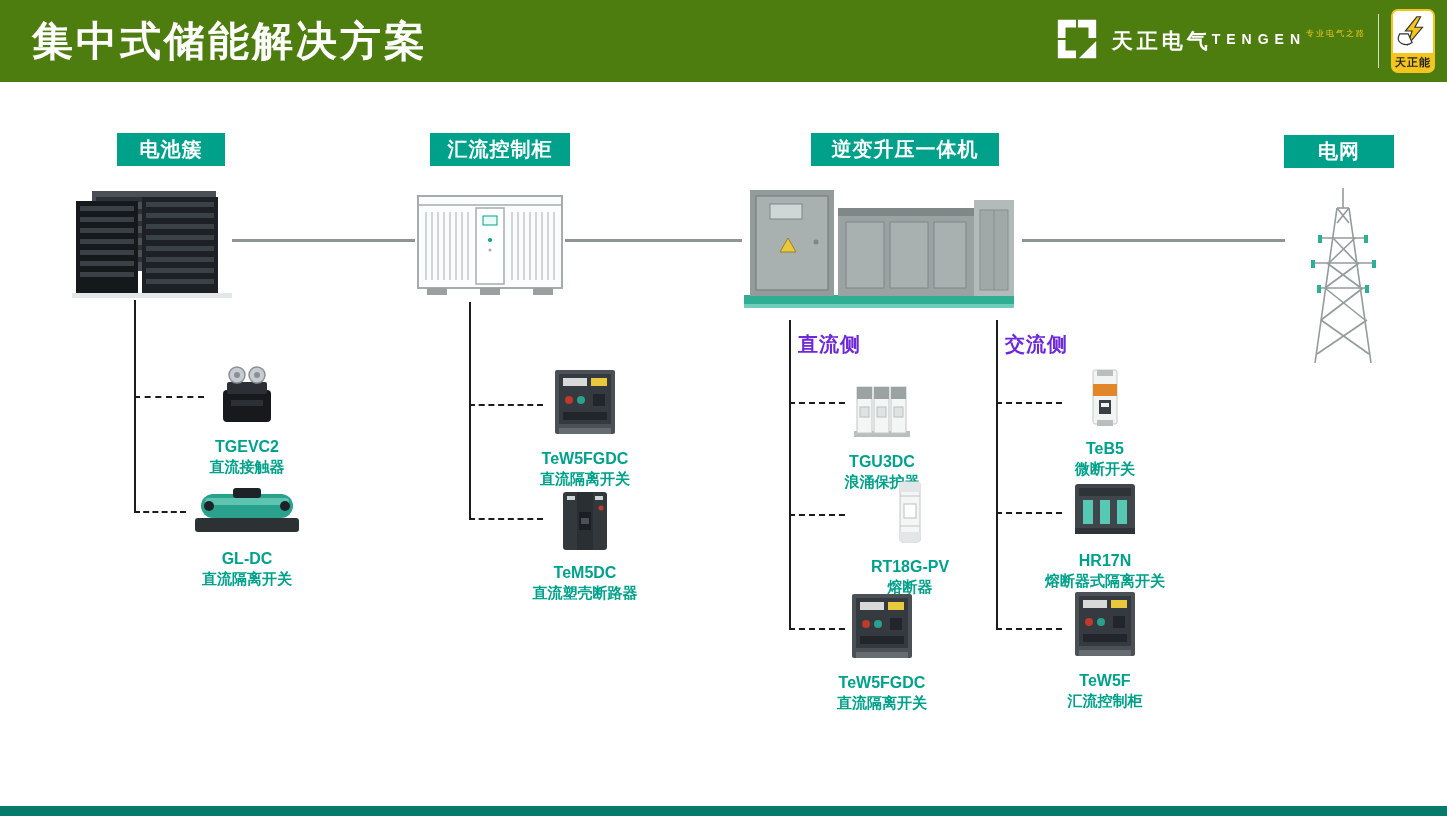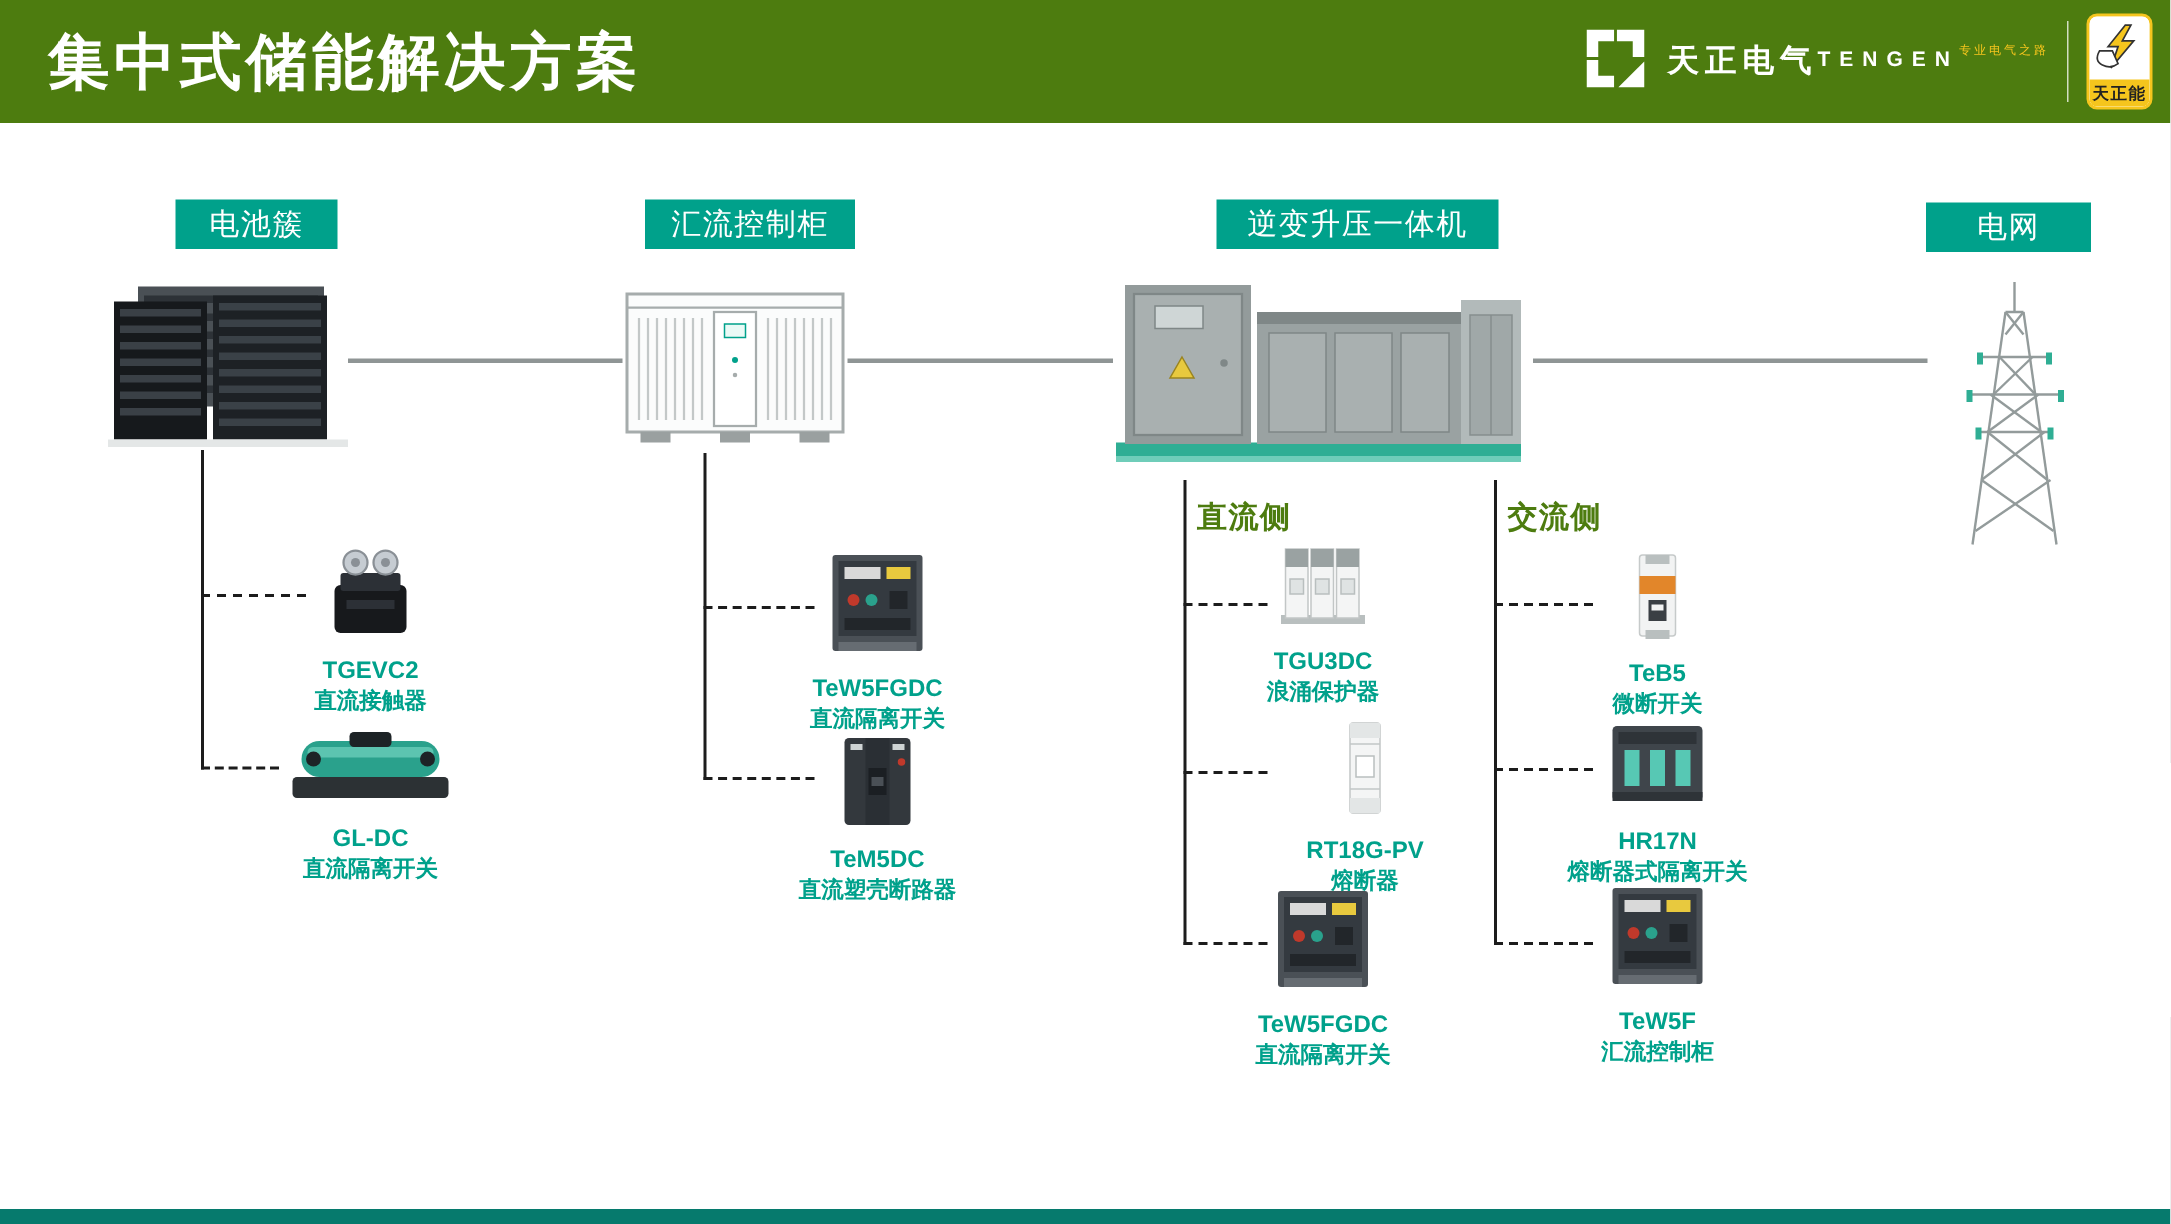--- a/index.html
+++ b/index.html
@@ -17,27 +17,27 @@
   .brand-slogan { color:#f5c51d; font-size:8px; letter-spacing:2px; margin-top:0; }
   .logo-divider { width:1px; height:54px; background:rgba(255,255,255,.75); }
   .badge { width:44px; height:64px; border:2px solid #f5c51d; border-radius:7px; background:#fff; overflow:hidden; display:flex; flex-direction:column; }
   .badge-icon { flex:1; display:flex; align-items:center; justify-content:center; background:#fff; }
   .badge-label { height:18px; background:#f5c51d; color:#222; font-size:11px; font-weight:bold; display:flex; align-items:center; justify-content:center; letter-spacing:1px; }
 
   
   .footer { position:absolute; left:0; bottom:0; width:100%; height:10px; background:#067a6d; }
 
   
-  .stage-label { position:absolute; height:33px; background:#00a18b; color:#fff; font-size:20px; font-weight:normal; display:flex; align-items:center; justify-content:center; letter-spacing:1px; }
+  .stage-label { position:absolute; height:33px; background:#00a18b; color:#fff; font-size:20px; font-weight:bold; display:flex; align-items:center; justify-content:center; letter-spacing:1px; }
 
   
   .hline { position:absolute; height:3px; background:#8f9595; }
   .stem  { position:absolute; width:2px; background:#1c1c1c; }
   .dash  { position:absolute; border-top:2px dashed #1c1c1c; }
-  .side-label { position:absolute; font-size:20px; font-weight:bold; color:#4d7c0f; letter-spacing:1px; }
+  .side-label { position:absolute; font-size:20px; font-weight:bold; color:#6d28d9; letter-spacing:1px; }
 
   
   .equip { position:absolute; }
 
   
   .product { position:absolute; width:172px; display:flex; flex-direction:column; align-items:center; text-align:center; }
   .product .model { color:#00a18b; font-weight:bold; font-size:16px; margin-top:6px; line-height:1.15; }
   .product .desc  { color:#00a18b; font-weight:bold; font-size:15px; margin-top:2px; line-height:1.15; }
 </style>
 </head>
@@ -274,21 +274,21 @@
         <rect x="32" y="30" width="8" height="6" fill="#4a5056"></rect>
         <rect x="18" y="8" width="8" height="4" fill="#cfd4d4"></rect>
         <rect x="46" y="8" width="8" height="4" fill="#cfd4d4"></rect>
         <circle cx="52" cy="20" r="2.5" fill="#c0392b"></circle>
       </svg>
     </span>
     <div class="model">TeM5DC</div>
     <div class="desc">直流塑壳断路器</div>
   </div>
 
-  <div class="product" style="left:796px; top:356px;justify-content:flex-end;">
+  <div class="product" style="left:796px; top:377px;justify-content:flex-end;">
     <span>
       <svg width="72" height="66" viewBox="0 0 72 66">
         <rect x="8" y="54" width="56" height="6" fill="#b9bfbf"></rect>
         <g>
           <rect x="11" y="10" width="15" height="46" fill="#f4f5f5" stroke="#c2c6c6"></rect>
           <rect x="11" y="10" width="15" height="12" fill="#9aa2a2"></rect>
           <rect x="14" y="30" width="9" height="10" fill="#dfe3e3" stroke="#b9bfbf"></rect>
           <rect x="28" y="10" width="15" height="46" fill="#f4f5f5" stroke="#c2c6c6"></rect>
           <rect x="28" y="10" width="15" height="12" fill="#9aa2a2"></rect>
           <rect x="31" y="30" width="9" height="10" fill="#dfe3e3" stroke="#b9bfbf"></rect>

